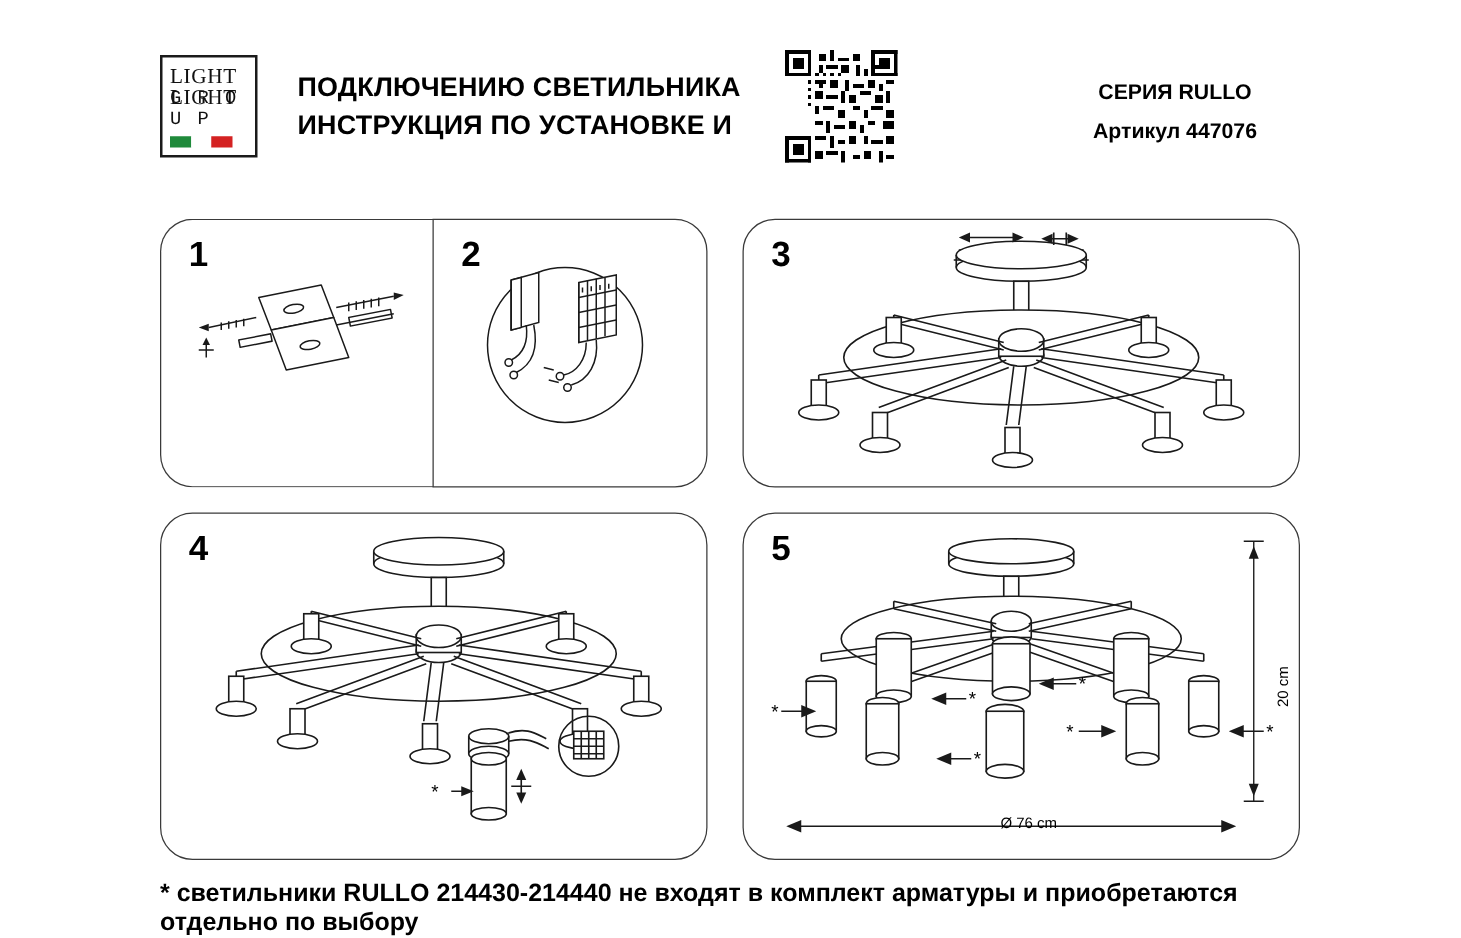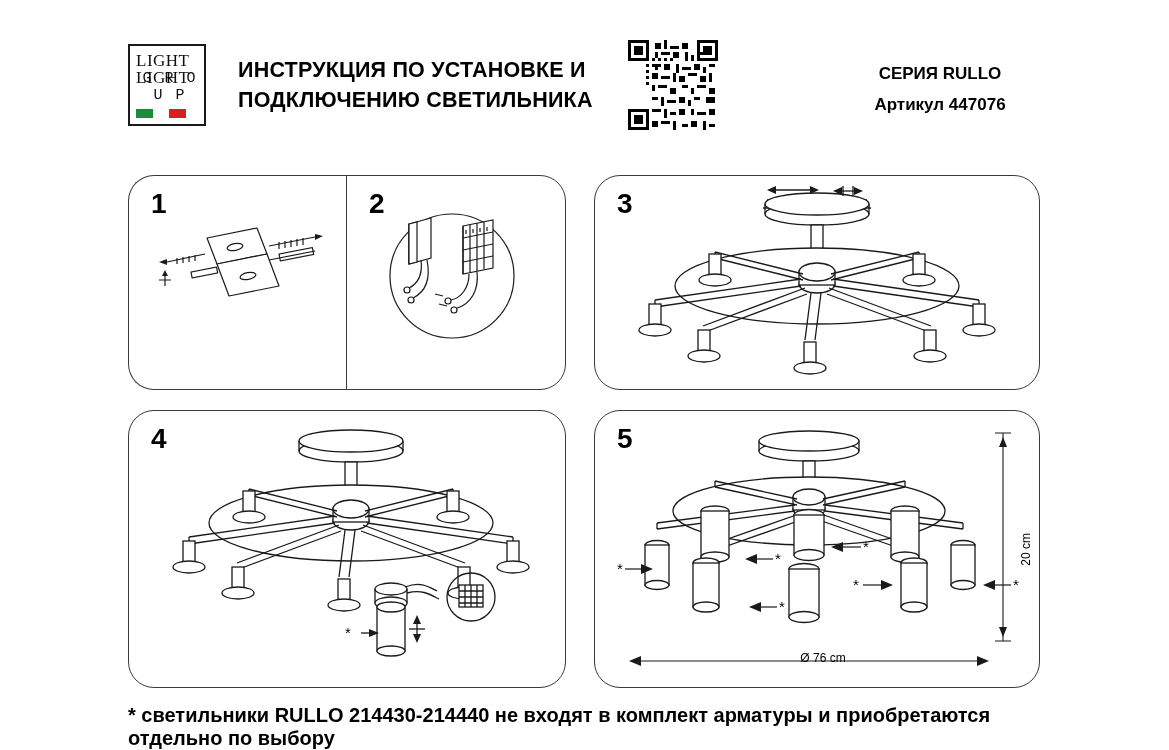--- a/index.html
+++ b/index.html
@@ -28,21 +28,20 @@
   }
   .logo-box {
     position: absolute;
     left: 128px;
     top: 44px;
     width: 78px;
     height: 82px;
     border: 2px solid #1a1a1a;
     box-sizing: border-box;
     background: #fff;
-    text-align: center;
   }
   .logo-text {
     position: absolute;
     left: 6px;
     top: 6px;
     font-family: "Liberation Serif", serif;
     font-size: 17px;
     line-height: 17px;
     letter-spacing: 0.5px;
     color: #111;
@@ -154,22 +153,22 @@
       </div>
       <div class="logo-group">G R O U P</div>
       <div class="logo-flag">
         <span style="background:#1f8a3b"></span>
           <span style="background:#ffffff"></span>
           <span style="background:#d42222"></span>
       </div>
     </div>
 
     <div class="title">
+      <div>ПОДКЛЮЧЕНИЮ СВЕТИЛЬНИКА</div>
       <div>ИНСТРУКЦИЯ ПО УСТАНОВКЕ И</div>
-      <div>ПОДКЛЮЧЕНИЮ СВЕТИЛЬНИКА</div>
     </div>
 
     <div class="qr">
       <svg width="90" height="90" viewBox="0 0 30 30" shape-rendering="crispEdges">
         <rect width="30" height="30" fill="#fff"></rect>
         <g fill="#000">
 
           <rect x="0" y="0" width="7" height="1"></rect>
             <rect x="0" y="6" width="7" height="1"></rect>
           <rect x="0" y="0" width="1" height="7"></rect>

